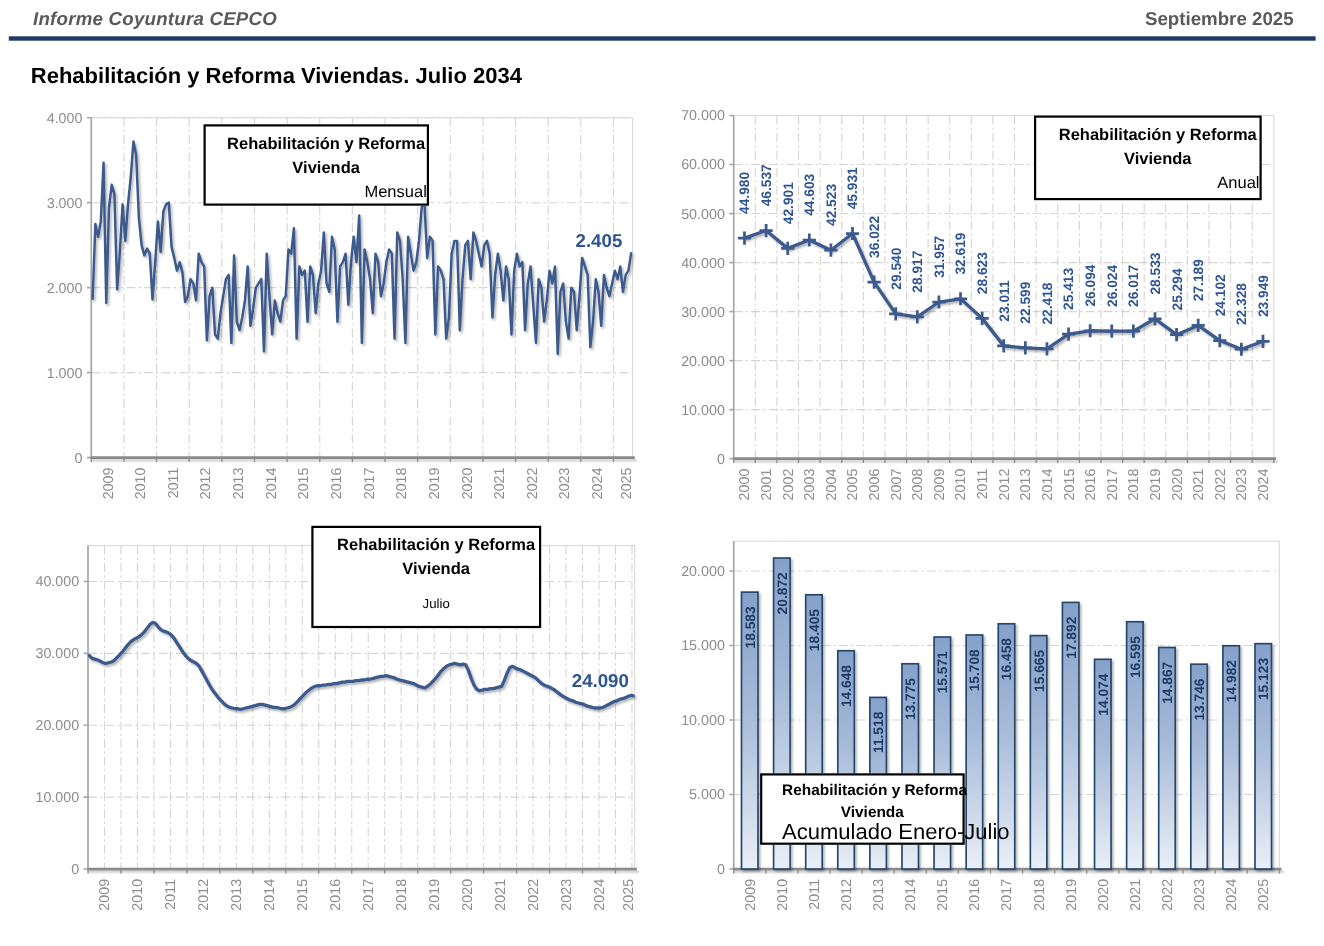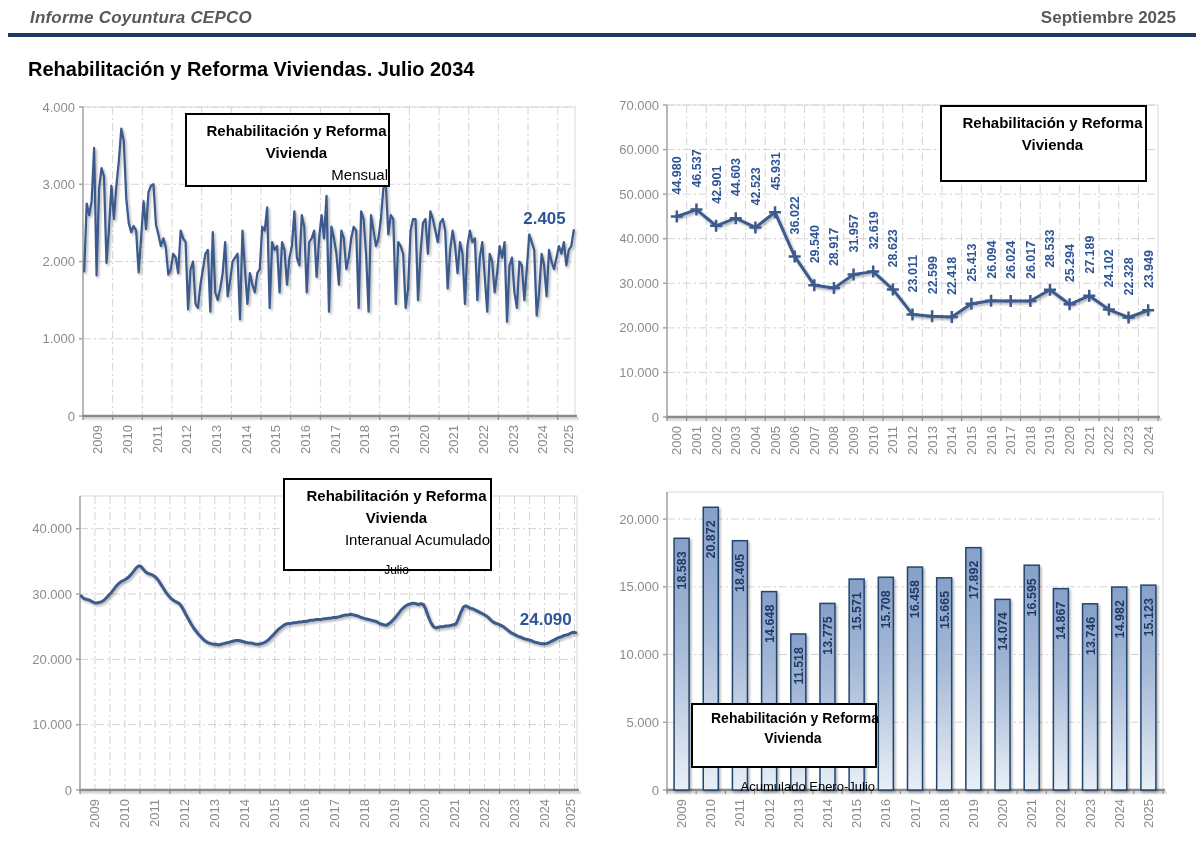--- a/index.html
+++ b/index.html
@@ -14,21 +14,21 @@
   .ptitle{position:absolute;left:28px;top:58px;font-size:20px;font-weight:bold;color:#000;}
   .chart{position:absolute;}
   .chart svg{position:absolute;left:0;top:0;}
   svg text{font-family:"Liberation Sans",sans-serif;}
   .tbox{position:absolute;background:#fff;border:2px solid #000;text-align:center;
         box-sizing:border-box;padding-top:5px;z-index:5;padding-left:18px;}
   .tb-b{font-weight:bold;font-size:15px;line-height:22px;color:#000;white-space:nowrap;}
   .tb-r{font-size:15px;line-height:21px;color:#000;white-space:nowrap;text-align:right;}
   .tb-s{font-size:12px;line-height:16px;color:#000;white-space:nowrap;margin-top:12px;}
   .tbox4 .tb-b{font-size:14px;line-height:20px;}
-  .tbox4 .tb-r{font-size:13px;line-height:19px;margin-top:29px;}
+  .tbox4 .tb-r{font-size:20px;line-height:19px;}
 </style>
 </head>
 <body>
 
 <div class="hdr">
   <div class="hl">Informe Coyuntura CEPCO</div>
   <div class="hr">Septiembre 2025</div>
 </div>
 <div class="rule"></div>
 <div class="ptitle">Rehabilitación y Reforma Viviendas. Julio 2034</div>
@@ -283,20 +283,21 @@
       <text x="434.48" y="172.82434285714285" text-anchor="start" font-size="12.5" font-weight="bold" fill="#2F5496" transform="rotate(-90 434.48 172.82434285714285)">28.533</text>
       <text x="454.12" y="187.26102857142857" text-anchor="start" font-size="12.5" font-weight="bold" fill="#2F5496" transform="rotate(-90 454.12 187.26102857142857)">25.294</text>
       <text x="473.76" y="178.81474285714285" text-anchor="start" font-size="12.5" font-weight="bold" fill="#2F5496" transform="rotate(-90 473.76 178.81474285714285)">27.189</text>
       <text x="493.40000000000003" y="192.57394285714287" text-anchor="start" font-size="12.5" font-weight="bold" fill="#2F5496" transform="rotate(-90 493.40000000000003 192.57394285714287)">24.102</text>
       <text x="513.04" y="200.48091428571428" text-anchor="start" font-size="12.5" font-weight="bold" fill="#2F5496" transform="rotate(-90 513.04 200.48091428571428)">22.328</text>
       <text x="532.6800000000001" y="193.2558857142857" text-anchor="start" font-size="12.5" font-weight="bold" fill="#2F5496" transform="rotate(-90 532.6800000000001 193.2558857142857)">23.949</text>
     </svg>
   <div class="tbox" style="left:320px;top:10px;width:207px;height:77px">
     <div class="tb-b">Rehabilitación y Reforma</div>
     <div class="tb-b">Vivienda</div>
+    <div class="tb-r">Anual</div>
   </div>
 </section>
 
 <section class="chart" id="c2" style="left:28px;top:470px;width:566px;height:385px">
   <svg width="566" height="385">
       <defs>
         <filter id="sh2" x="-20%" y="-20%" width="150%" height="150%">
           <feDropShadow dx="1.5" dy="1.8" stdDeviation="1.2" flood-color="#000000" flood-opacity="0.3"></feDropShadow>
         </filter>
         <linearGradient id="axsh2" x1="0" y1="0" x2="0" y2="1">
@@ -388,21 +389,20 @@
       <text x="461.0929648241206" y="329" text-anchor="end" font-size="13" fill="#8C8C8C" transform="rotate(-90 461.0929648241206 329)">2022</text>
       <text x="491.06281407035175" y="329" text-anchor="end" font-size="13" fill="#8C8C8C" transform="rotate(-90 491.06281407035175 329)">2023</text>
       <text x="521.0326633165829" y="329" text-anchor="end" font-size="13" fill="#8C8C8C" transform="rotate(-90 521.0326633165829 329)">2024</text>
       <text x="547.2562814070352" y="329" text-anchor="end" font-size="13" fill="#8C8C8C" transform="rotate(-90 547.2562814070352 329)">2025</text>
       <polyline points="53.25,125.96 55.75,128.57 58.24,129.23 60.74,129.88 63.24,131.19 65.74,132.49 68.23,133.15 70.73,132.49 73.23,131.84 75.73,130.53 78.22,127.92 80.72,125.31 83.22,122.69 85.72,119.43 88.21,116.16 90.71,113.55 93.21,111.59 95.71,110.28 98.20,108.97 100.70,107.01 103.20,104.40 105.70,101.13 108.19,97.87 110.69,95.91 113.19,96.56 115.69,99.83 118.18,102.44 120.68,103.75 123.18,104.40 125.68,105.71 128.17,107.67 130.67,110.93 133.17,114.85 135.67,118.77 138.16,122.69 140.66,125.96 143.16,128.57 145.66,130.53 148.15,131.84 150.65,133.15 153.15,135.76 155.65,140.33 158.14,144.91 160.64,149.48 163.14,154.05 165.64,157.97 168.13,161.24 170.63,164.51 173.13,167.12 175.63,169.73 178.12,171.69 180.62,173.00 183.12,173.65 185.62,174.31 188.11,174.31 190.61,174.96 193.11,174.31 195.61,173.65 198.10,173.00 200.60,172.35 203.10,171.69 205.60,171.04 208.09,170.39 210.59,170.39 213.09,171.04 215.59,171.69 218.08,172.35 220.58,173.00 223.08,173.00 225.58,173.65 228.07,174.31 230.57,174.31 233.07,173.65 235.57,173.00 238.06,171.69 240.56,169.73 243.06,167.12 245.56,164.51 248.05,161.89 250.55,159.28 253.05,157.32 255.55,155.36 258.04,154.05 260.54,153.40 263.04,153.40 265.54,152.75 268.03,152.75 270.53,152.09 273.03,152.09 275.53,151.44 278.02,151.44 280.52,150.79 283.02,150.13 285.52,150.13 288.01,149.48 290.51,149.48 293.01,149.48 295.51,148.83 298.00,148.83 300.50,148.17 303.00,148.17 305.49,147.52 307.99,147.52 310.49,146.87 312.99,146.21 315.48,145.56 317.98,144.91 320.48,144.91 322.98,144.25 325.47,144.91 327.97,145.56 330.47,146.21 332.97,147.52 335.46,148.17 337.96,148.83 340.46,149.48 342.96,150.13 345.45,150.79 347.95,151.44 350.45,152.75 352.95,154.05 355.44,154.71 357.94,155.36 360.44,154.05 362.94,152.09 365.43,149.48 367.93,146.87 370.43,143.60 372.93,140.33 375.42,137.72 377.92,135.76 380.42,134.45 382.92,133.80 385.41,133.15 387.91,133.80 390.41,134.45 392.91,133.80 395.40,134.45 397.90,139.68 400.40,146.87 402.90,152.75 405.39,156.67 407.89,157.97 410.39,157.32 412.89,156.67 415.38,156.67 417.88,156.01 420.38,156.01 422.88,155.36 425.37,154.71 427.87,154.05 430.37,148.83 432.87,142.29 435.36,137.07 437.86,135.76 440.36,137.07 442.86,138.37 445.35,139.03 447.85,140.33 450.35,141.64 452.85,142.95 455.34,144.25 457.84,145.56 460.34,147.52 462.84,150.13 465.33,152.09 467.83,153.40 470.33,154.05 472.83,155.36 475.32,156.67 477.82,158.63 480.32,160.59 482.82,162.55 485.31,163.85 487.81,165.16 490.31,166.47 492.81,167.12 495.30,168.43 497.80,169.08 500.30,169.73 502.80,170.39 505.29,171.69 507.79,172.35 510.29,173.00 512.79,173.65 515.28,173.65 517.78,173.65 520.28,173.00 522.78,171.69 525.27,170.39 527.77,169.08 530.27,167.77 532.77,167.12 535.26,165.81 537.76,165.16 540.26,164.51 542.76,163.20 545.25,162.22 547.75,162.61" fill="none" stroke="#3C5A8C" stroke-width="3" stroke-linejoin="round" stroke-linecap="round" filter="url(#sh2)"></polyline>
       <text x="543.751256281407" y="154.612" text-anchor="end" font-size="17" font-weight="bold" fill="#2F5496">24.090</text>
     </svg>
   <div class="tbox" style="left:255px;top:8px;width:209px;height:93px">
     <div class="tb-b">Rehabilitación y Reforma</div>
     <div class="tb-b">Vivienda</div>
-    <div class="tb-r">Interanual Acumulado</div>
     <div class="tb-s">Julio</div>
   </div>
 </section>
 
 <section class="chart" id="c3" style="left:620px;top:470px;width:584px;height:385px">
   <svg width="584" height="385">
       <defs>
         <filter id="sh3" x="-20%" y="-20%" width="150%" height="150%">
           <feDropShadow dx="1.5" dy="1.8" stdDeviation="1.2" flood-color="#000000" flood-opacity="0.3"></feDropShadow>
         </filter>

